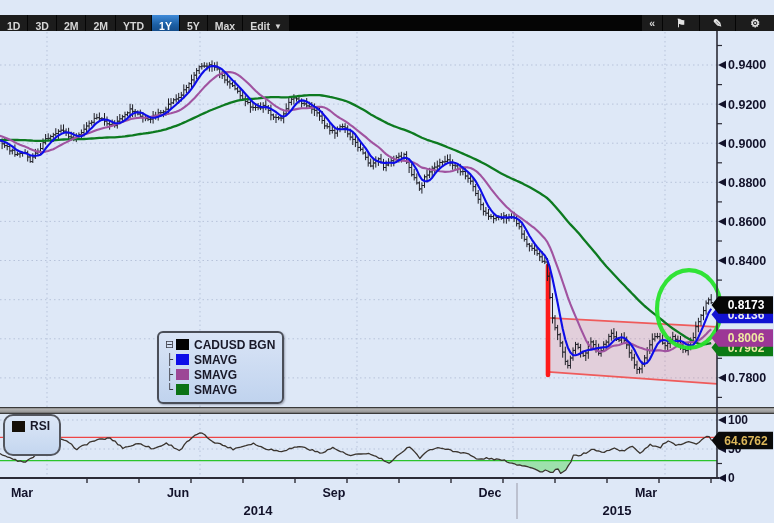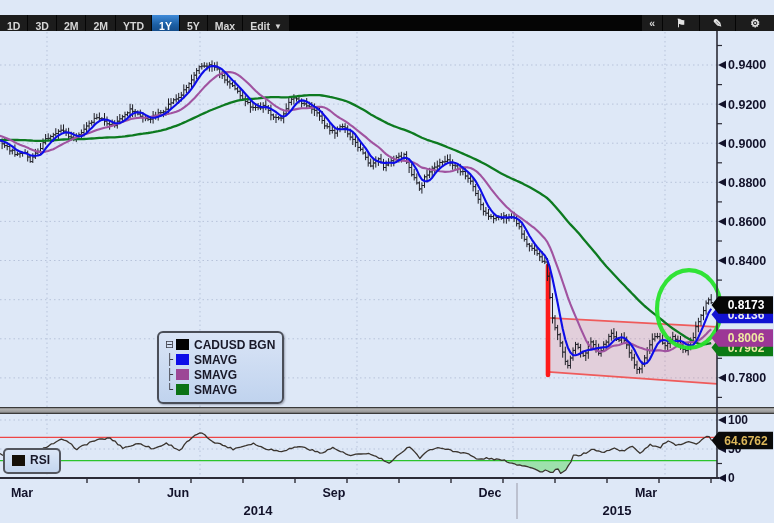--- a/index.html
+++ b/index.html
@@ -26,23 +26,23 @@
           border:2px solid #4a4e58;border-radius:6px;
           background:linear-gradient(180deg,#d9e4f6,#c0d3ee);
           padding:4px 6px 5px 5px;box-shadow:1px 1px 2px rgba(40,40,60,.35);cursor:move;}
   .lg-row{display:flex;align-items:center;height:15px;}
   .lg-tree{width:11px;color:#3c3c46;font-size:11px;font-family:"DejaVu Sans",sans-serif;
            text-align:center;line-height:15px;}
   .lg-sw{width:13px;height:11px;margin:0 5px 0 1px;flex:none;}
   .lg-label{font-size:12px;font-weight:bold;color:#181828;white-space:nowrap;letter-spacing:0;}
   
   #rsi-legend{position:absolute;left:3px;top:414px;display:flex;align-items:center;gap:5px;
-              border:2px solid #53565e;border-radius:5px;
+              border:2px solid #53565e;border-radius:10px;
               background:linear-gradient(180deg,#dce7f7,#c4d6ef);
-              padding:3px 9px 5px 7px;cursor:move;margin-top:34px;}
+              padding:3px 9px 21px 7px;cursor:move;}
   #rsi-legend .lg-sw{margin:0;}
 </style>
 </head>
 <body>
 
 <div id="app">
 
 
   <div id="toolbar">
     <span class="tbtn">1D</span>

